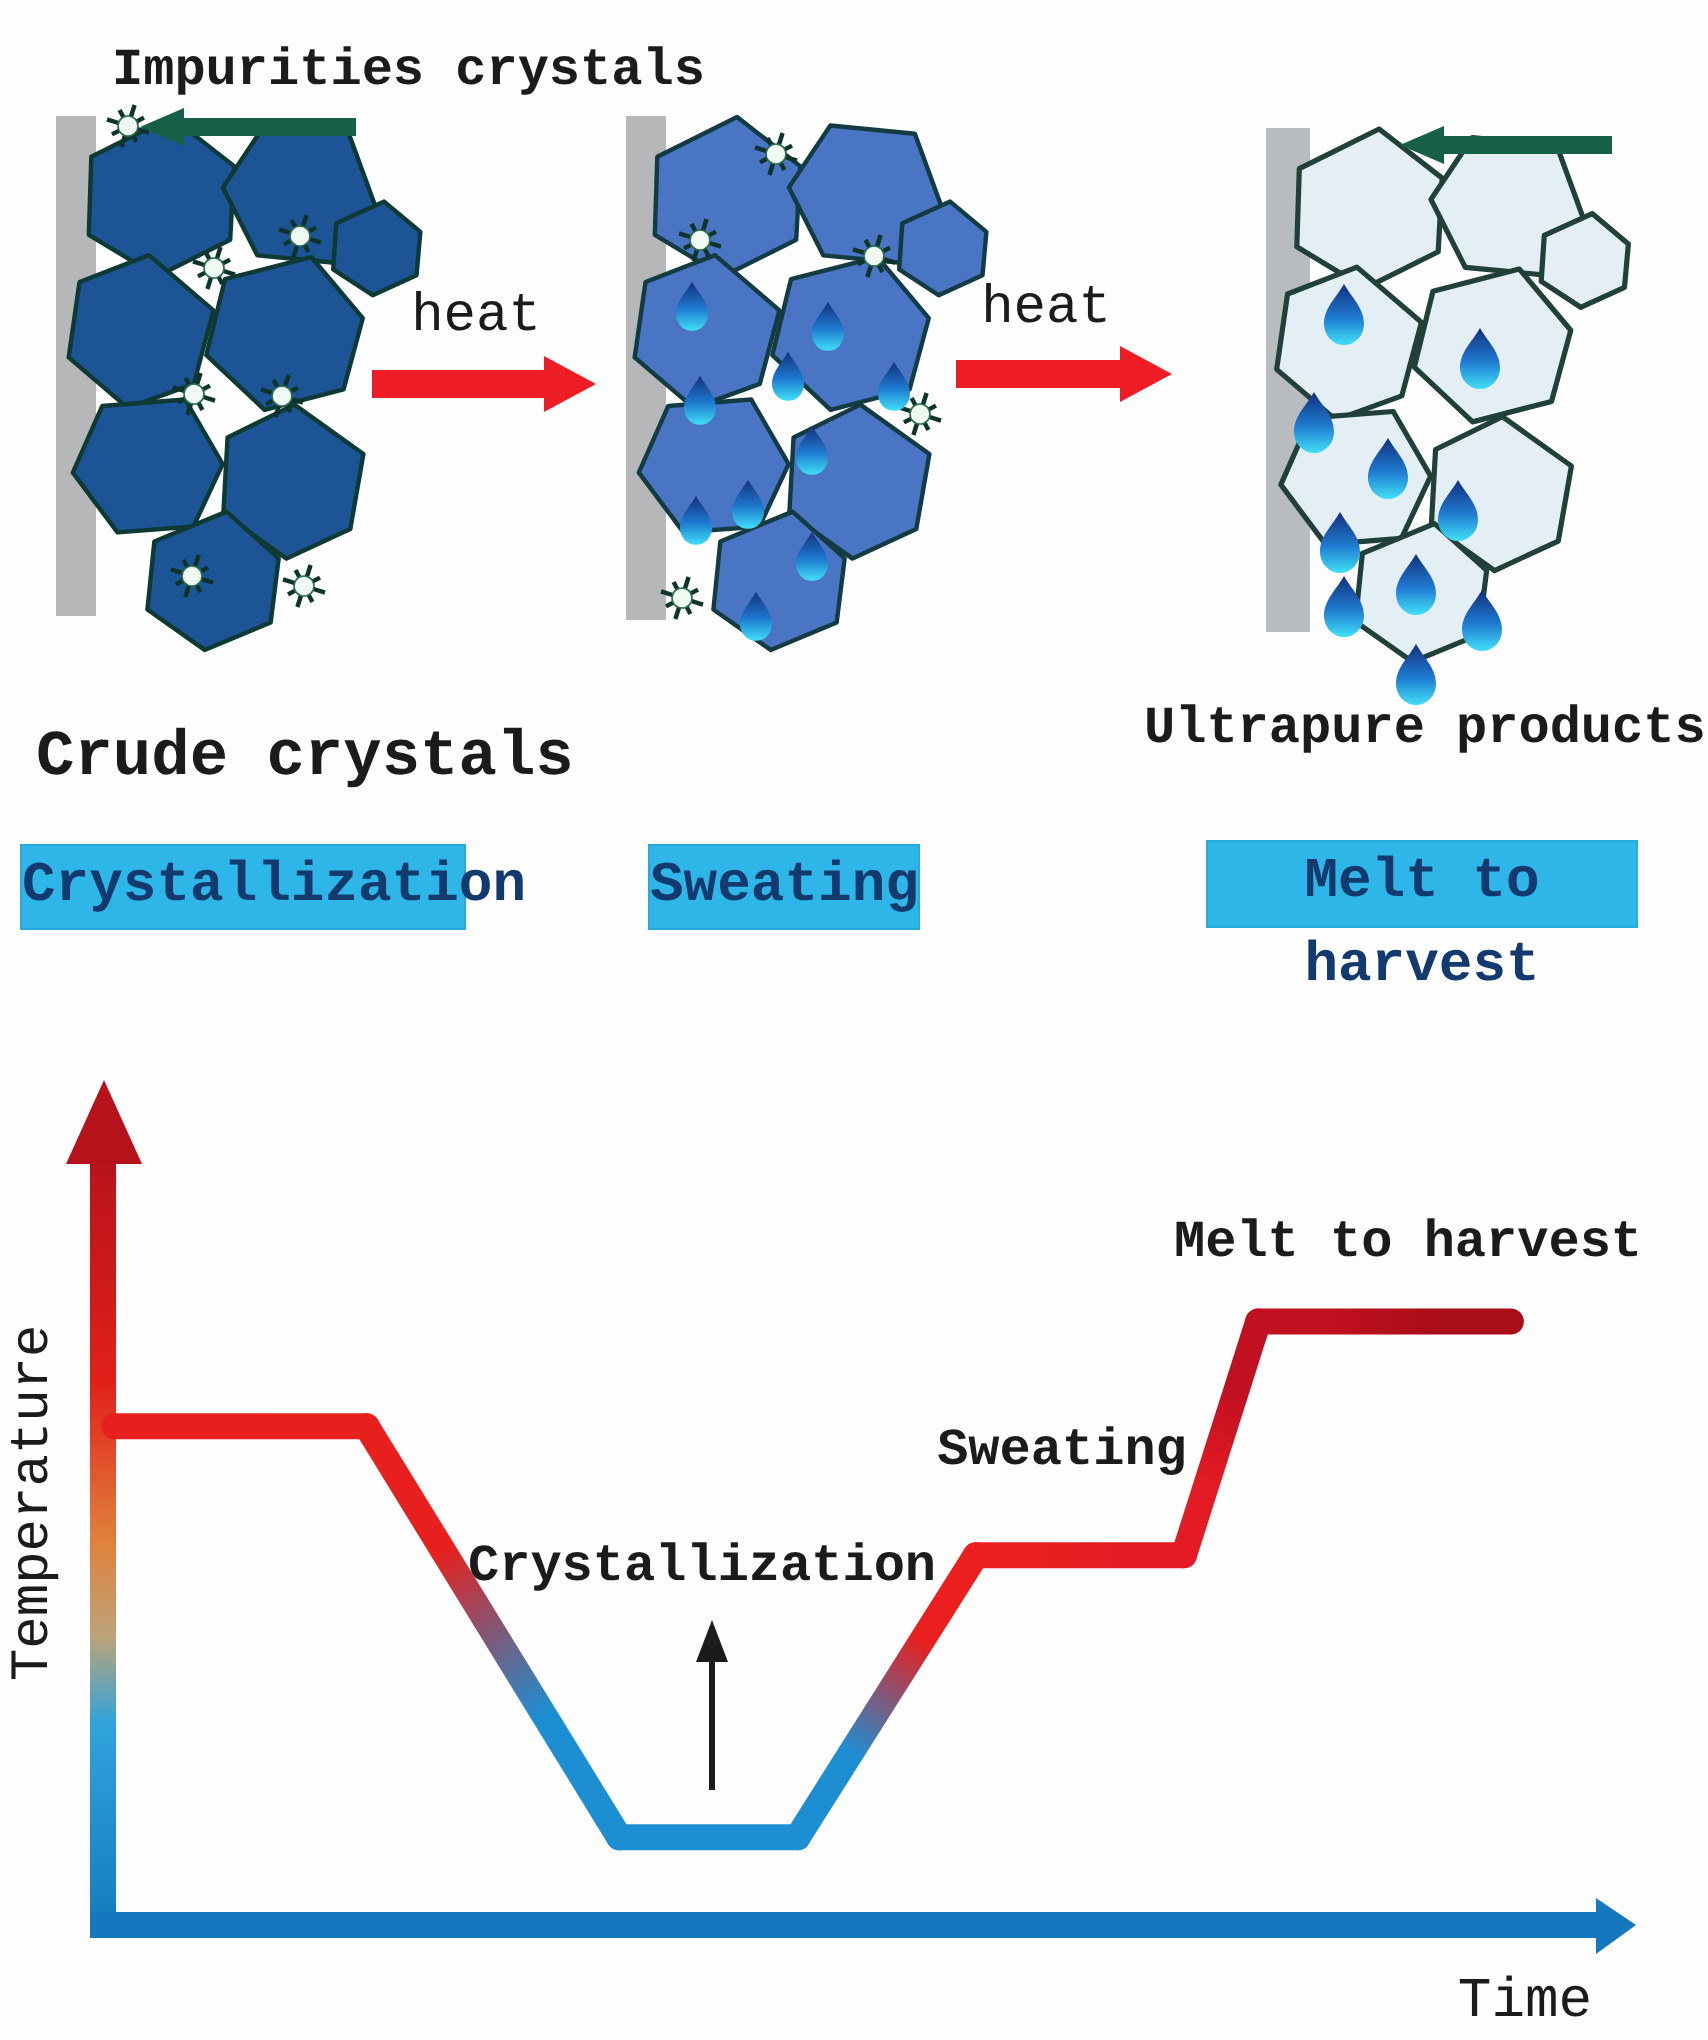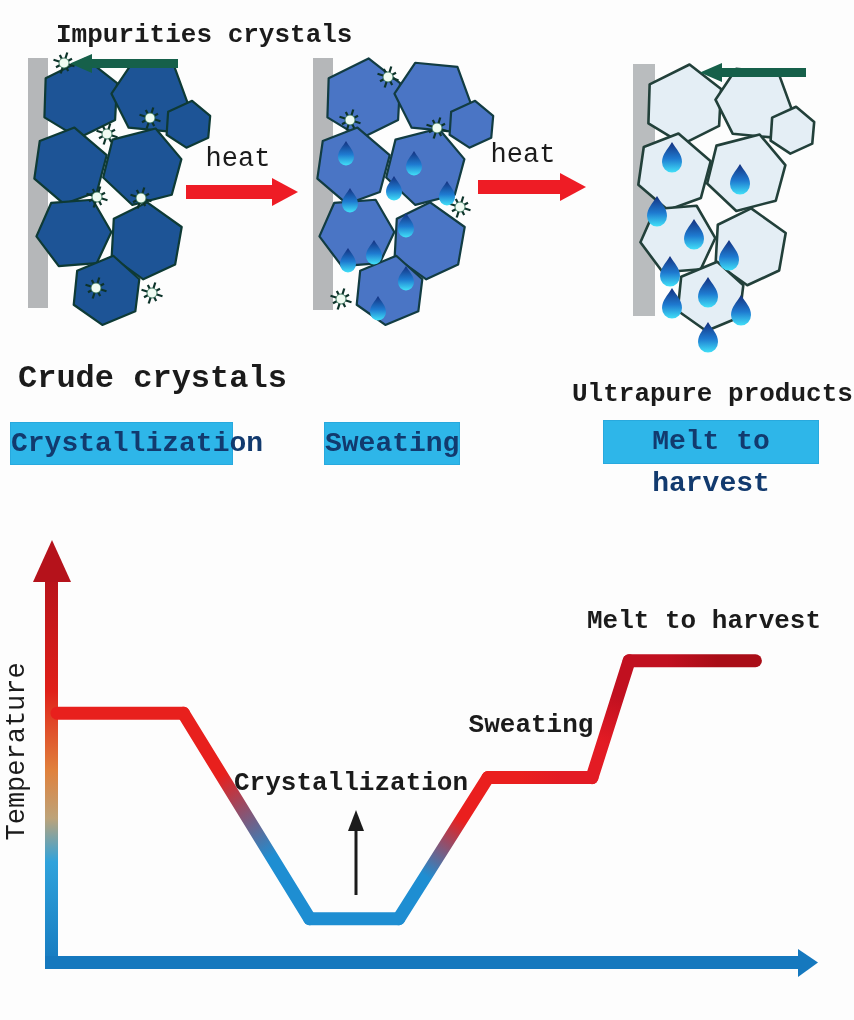--- a/index.html
+++ b/index.html
@@ -4,21 +4,21 @@
 <style>
   html,body{margin:0;padding:0;background:#fff;}
   .canvas{position:relative;width:854px;height:1020px;background:#fdfdfd;overflow:hidden;
           font-family:Liberation Mono, monospace;color:#1b1b1b;}
   svg{position:absolute;left:0;display:block;}
   .lbl{position:absolute;text-align:center;line-height:1.15;white-space:nowrap;}
   .impurities{left:56px;top:21px;width:236px;font-size:26px;font-weight:700;}
   .heat1{left:193px;top:144px;width:90px;font-size:27px;}
   .heat2{left:478px;top:140px;width:90px;font-size:27px;}
   .crude{left:18px;top:361px;width:212px;font-size:32px;font-weight:700;}
-  .ultrapure{left:572px;top:380px;width:240px;font-size:26px;font-weight:700;}
+  .ultrapure{left:572px;top:350px;width:240px;font-size:26px;font-weight:700;}
   .chip{position:absolute;background:#2eb6e9;color:#123a6e;font-weight:700;font-size:28px;
         text-align:center;border:1px solid #28a9de;}
   .chip0{left:10px;top:422px;width:221px;height:41px;line-height:41px;}
   .chip1{left:324px;top:422px;width:134px;height:41px;line-height:41px;}
   .chip2{left:603px;top:420px;width:214px;height:42px;line-height:42px;}
   .temp-lbl{left:-62px;top:745px;width:160px;font-size:27px;transform:rotate(-90deg);}
   .time-lbl{left:705px;top:986px;width:115px;font-size:28px;}
   .annot{font-weight:700;font-size:26px;}
   .annot-cryst{left:234px;top:769px;width:220px;}
   .annot-sweat{left:441px;top:711px;width:180px;}
@@ -328,16 +328,17 @@
   <div class="lbl heat1">heat</div>
   <div class="lbl heat2">heat</div>
   <div class="lbl crude">Crude crystals</div>
   <div class="lbl ultrapure">Ultrapure products</div>
 
   <div class="chip chip0">Crystallization</div>
   <div class="chip chip1">Sweating</div>
   <div class="chip chip2">Melt to harvest</div>
 
   <div class="lbl temp-lbl">Temperature</div>
+  <div class="lbl time-lbl">Time</div>
   <div class="lbl annot annot-cryst">Crystallization</div>
   <div class="lbl annot annot-sweat">Sweating</div>
   <div class="lbl annot annot-melt">Melt to harvest</div>
 </div>
 
 </body></html>

